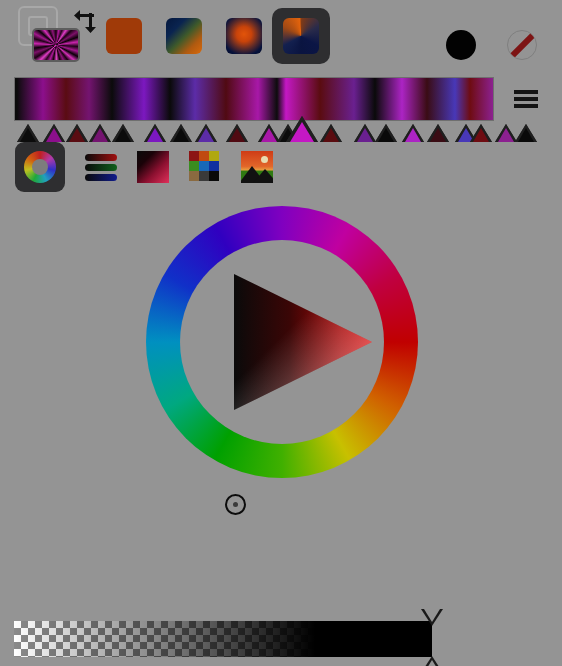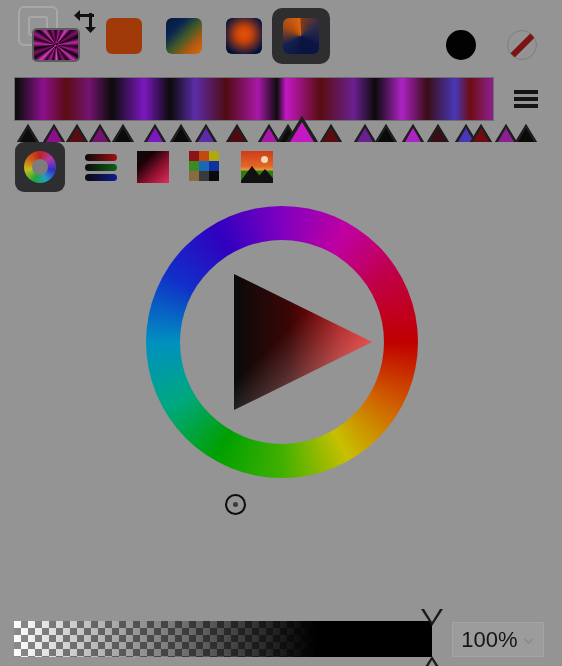--- a/index.html
+++ b/index.html
@@ -567,23 +567,15 @@
   <div class="wheel-area">
     <div class="wheel"></div>
     <div class="tri"></div>
     <div class="cursor"></div>
   </div>
 
   <div class="alpha-area">
     <div class="alpha-track"></div>
     <div class="alpha-handle-top"></div>
     <div class="alpha-handle-bot"></div>
-    <div class="opacity-select">
-      <span class="val">100%</span>
-      <span class="chev">
-        <svg viewBox="0 0 13 13" width="13" height="13">
-          <path d="M2 4.5 L6.5 9 L11 4.5" fill="none" stroke="#8a8a8a" stroke-width="1.6"></path>
-        </svg>
-      </span>
-    </div>
   </div>
 
 </div>
 
 </body></html>

